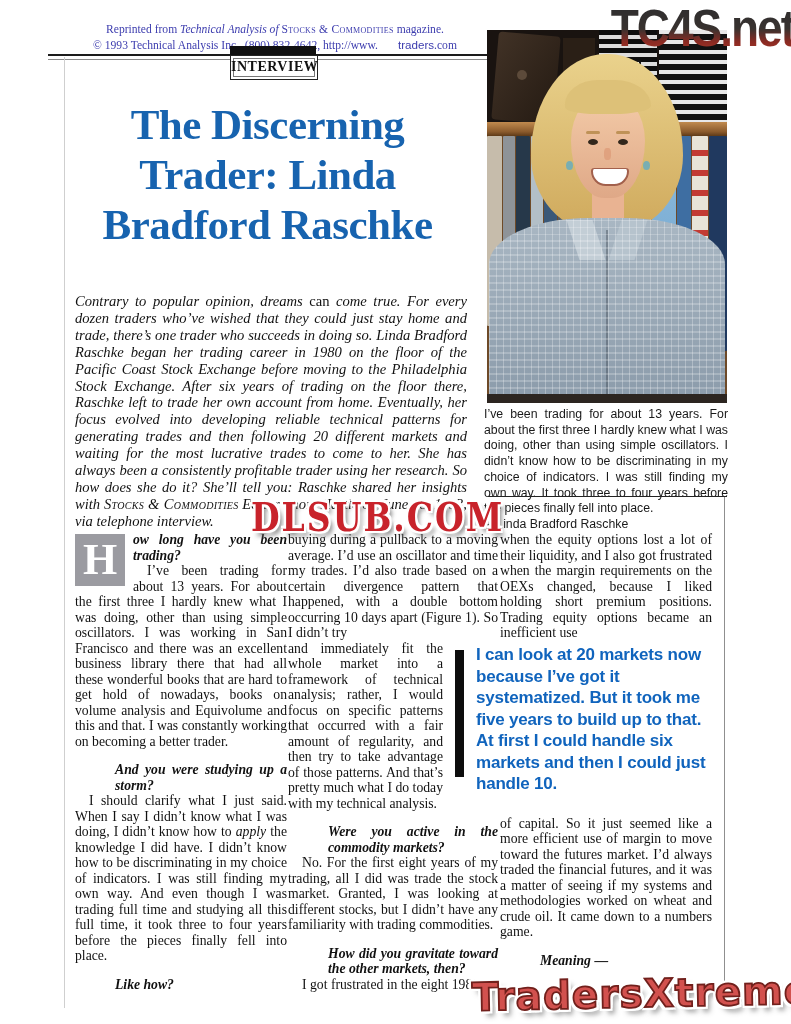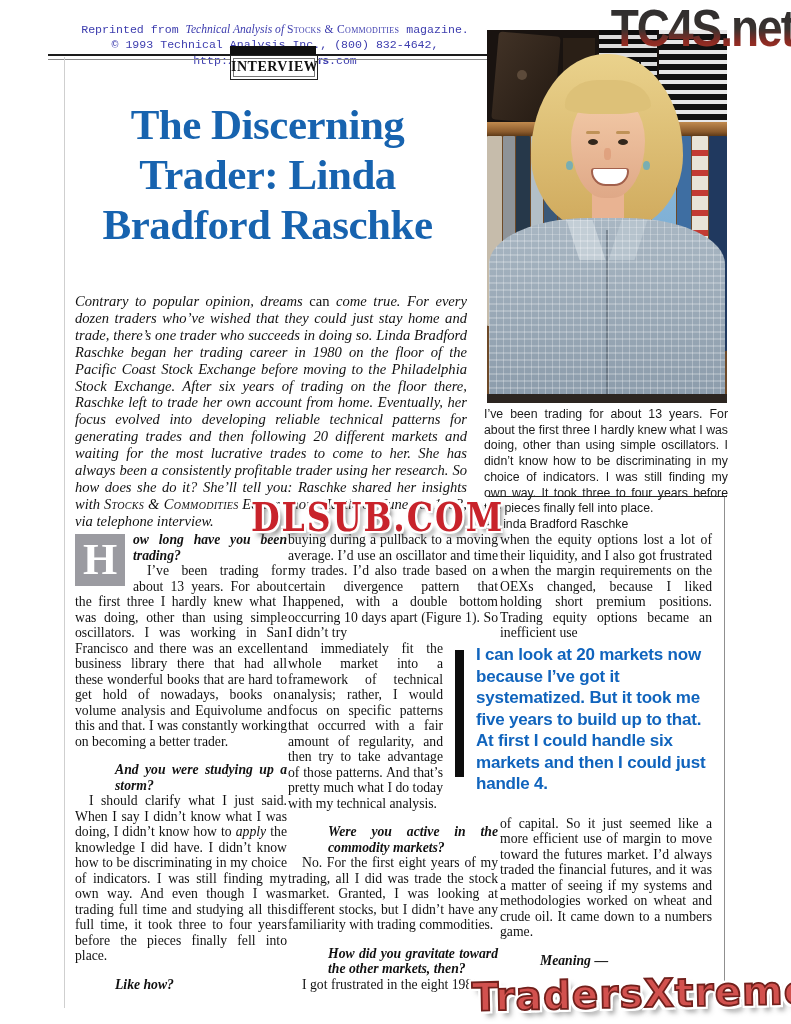--- a/index.html
+++ b/index.html
@@ -4,22 +4,22 @@
 <style>
   html,body{margin:0;padding:0;}
   body{width:791px;height:1024px;position:relative;overflow:hidden;background:#fff;
        font-family:"Liberation Serif",serif;}
   .page{position:absolute;inset:0;background:#fff;}
 
   
   .masthead{position:absolute;left:80px;top:22px;width:390px;text-align:center;
             color:var(--header-blue);}
   .masthead-line{font-size:11.6px;line-height:15px;}
-  .seg-sans{font-family:Liberation Mono, monospace;}
-  .seg-sans-bold{font-family:"Liberation Sans",sans-serif;font-weight:bold;padding-left:20px;}
+  .seg-sans{font-family:Liberation Serif, serif;}
+  .seg-sans-bold{font-family:"Liberation Sans",sans-serif;font-weight:normal;padding-left:20px;}
   .seg-serif-italic{font-family:"Liberation Serif",serif;font-style:italic;}
   .seg-serif-sc{font-family:"Liberation Serif",serif;font-variant:small-caps;letter-spacing:.3px;}
 
   
   .rule-top{position:absolute;left:48px;top:54px;width:440px;height:3px;
             border-top:2px solid #1c1c1c;border-bottom:1px solid #8a8a8a;}
   .kicker-bar{position:absolute;left:230px;top:46px;width:86px;height:9px;background:#101010;z-index:3;}
   .kicker-box{position:absolute;left:230px;top:55px;width:86px;height:23px;background:#fff;
               border:1px solid #222;box-shadow:inset 0 0 0 2px #fff,inset 0 0 0 3px #777;
               font-family:"Liberation Serif",serif;font-weight:bold;font-size:14px;line-height:22px;
@@ -245,18 +245,18 @@
     </div>
   <div class="col col3">
       <p class="ans">when the equity options lost a lot of their liquidity, and I also got frustrated when the margin requirements on the OEXs changed, because I liked holding short premium positions. Trading equity options became an inefficient use</p>
       <div class="flow-spacer" style="height: 175px;"></div>
       <p class="ans">of capital. So it just seemed like a more efficient use of margin to move toward the futures market. I’d always traded the financial futures, and it was a matter of seeing if my systems and methodologies worked on wheat and crude oil. It came down to a numbers game.</p>
       <p class="q">Meaning —</p>
     </div>
 
   <div class="pullquote">
     <div class="pq-bar"></div>
-    <div class="pq-text">I can look at 20 markets now because I’ve got it systematized. But it took me five years to build up to that. At first I could handle six markets and then I could just handle 4.</div>
+    <div class="pq-text">I can look at 20 markets now because I’ve got it systematized. But it took me five years to build up to that. At first I could handle six markets and then I could just handle 10.</div>
   </div>
 
   <div class="wm-bottom">TradersXtreme.com</div>
 
 </div>
 
 </body></html>

